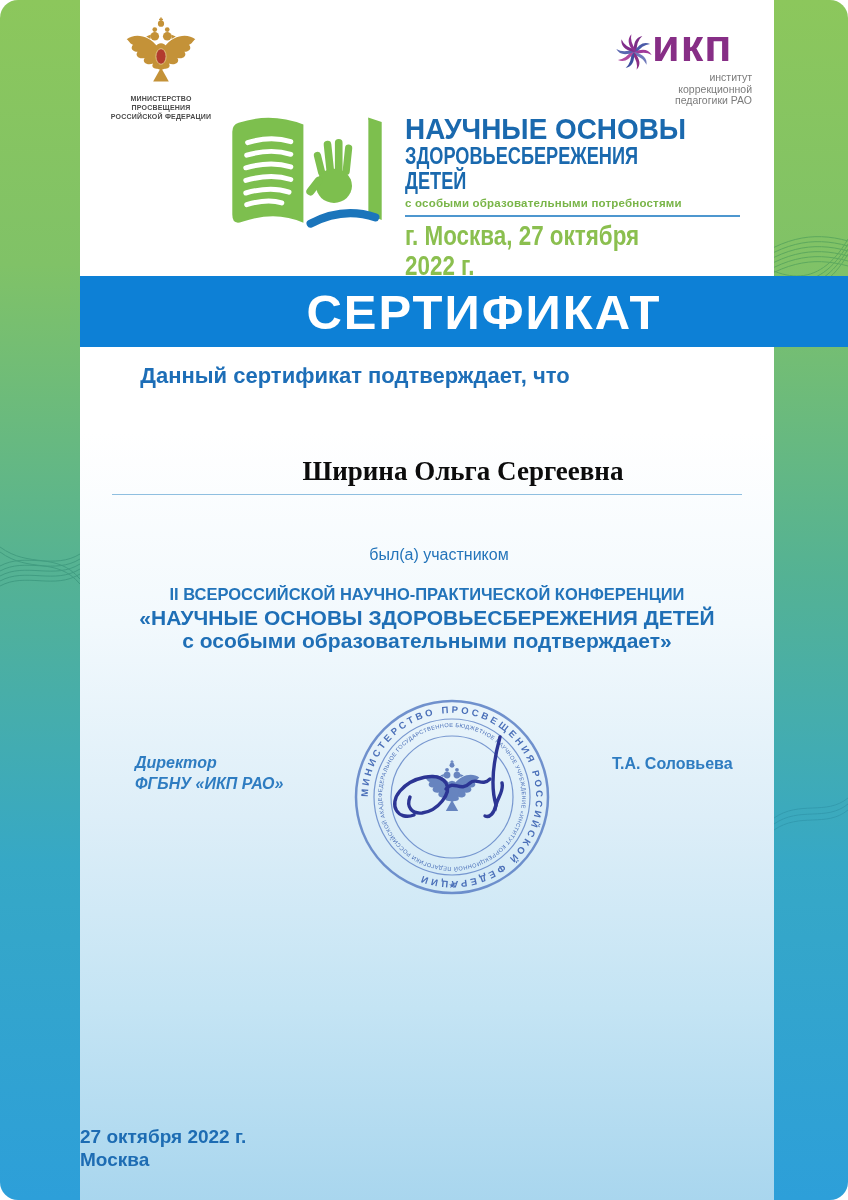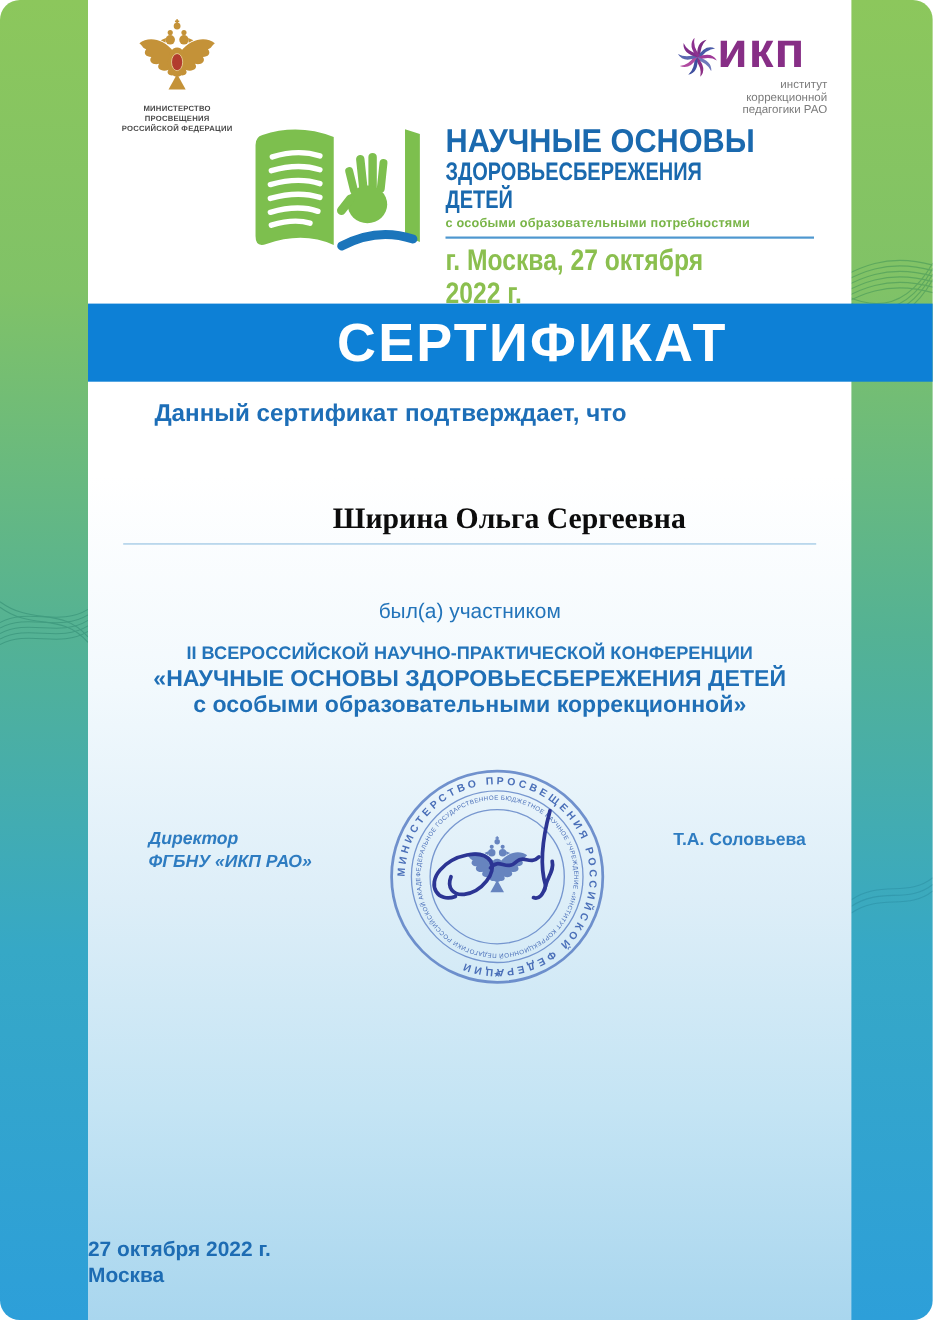--- a/index.html
+++ b/index.html
@@ -36,21 +36,21 @@
   .banner-title { color:#ffffff; font-size:49px; font-weight:bold; letter-spacing:2px; }
   .statement { position:absolute; left:0; top:363px; width:550px; text-align:center;
                color:#1d6eb7; font-size:22px; font-weight:bold; }
 
   
   .recipient-name { position:absolute; left:0; top:456px; width:694px; text-align:center;
                     font-family:"Liberation Serif", serif; font-weight:bold; font-size:27px; color:#0c0c0c;margin-left:36px; }
   .name-line { position:absolute; left:32px; top:494px; width:630px; height:1px; background:#8fbfe0; }
 
   
-  .part-1 { position:absolute; left:0; top:546px; width:694px; text-align:center; color:#2374ba; font-size:19px; font-weight:500; }
+  .part-1 { position:absolute; left:12px; top:546px; width:694px; text-align:center; color:#2374ba; font-size:16px; font-weight:500; }
   .part-2 { position:absolute; left:0; top:585px; width:694px; text-align:center; color:#2374ba; font-size:16.5px; font-weight:600; }
   .part-3 { position:absolute; left:0; top:606px; width:694px; text-align:center; color:#1f6fb6; font-size:21px; font-weight:bold; }
   .part-4 { position:absolute; left:0; top:629px; width:694px; text-align:center; color:#1f6fb6; font-size:21px; font-weight:bold; }
 
   
   .sig-position { position:absolute; left:55px; top:752px; color:#2e7cc1; font-size:16px; font-weight:bold; font-style:italic; line-height:21px; }
   .sig-name { position:absolute; left:532px; top:755px; color:#2e7cc1; font-size:16px; font-weight:bold; }
   .seal { position:absolute; left:272px; top:697px; width:200px; height:200px; }
   .seal text { fill:#4a6fb8; }
   .seal .ring { stroke:#5b7fc4; fill:none; }
@@ -198,21 +198,21 @@
     </div>
 
     <div class="statement">Данный сертификат подтверждает, что</div>
 
     <div class="recipient-name">Ширина Ольга Сергеевна</div>
     <div class="name-line"></div>
 
     <div class="part-1">был(а) участником</div>
     <div class="part-2">II ВСЕРОССИЙСКОЙ НАУЧНО-ПРАКТИЧЕСКОЙ КОНФЕРЕНЦИИ</div>
     <div class="part-3">«НАУЧНЫЕ ОСНОВЫ ЗДОРОВЬЕСБЕРЕЖЕНИЯ ДЕТЕЙ</div>
-    <div class="part-4">с особыми образовательными коррекционной»</div>
+    <div class="part-4">с особыми образовательными подтверждает»</div>
 
     <div class="sig-position">
       <div>Директор</div>
       <div>ФГБНУ «ИКП РАО»</div>
     </div>
 
     <svg class="seal" viewBox="0 0 200 200">
       <defs>
         <path id="sealOuterPath" d="M100,100 m-84,0 a84,84 0 1,1 168,0 a84,84 0 1,1 -168,0"></path>
         <path id="sealInnerPath" d="M100,100 m-70,0 a70,70 0 1,1 140,0 a70,70 0 1,1 -140,0"></path>

